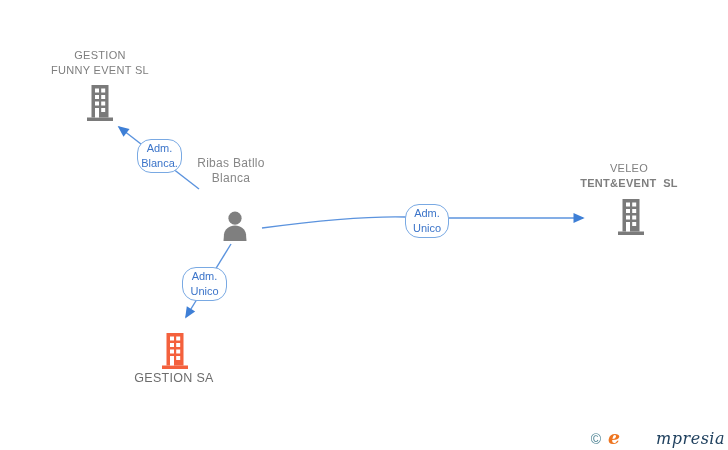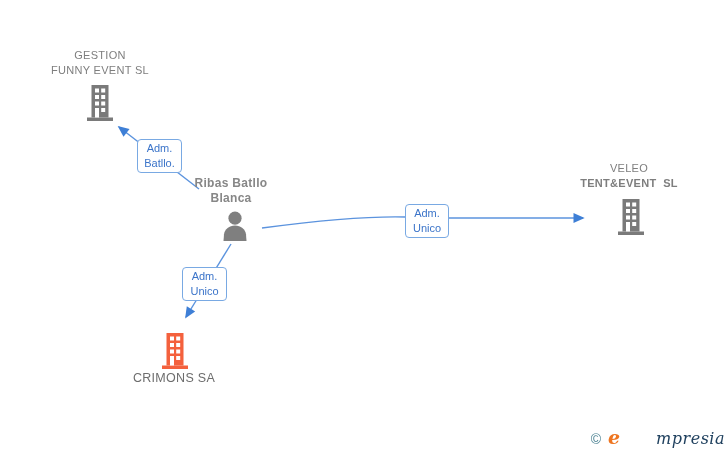--- a/index.html
+++ b/index.html
@@ -16,21 +16,21 @@
   .node-label span{display:block;}
   .person-label{font-size:12px;color:#878787;}
   .crimons-label{font-size:12.5px;color:#6d6d6d;}
   .pre{white-space:pre;font-weight:bold;}
   .icon{z-index:2;line-height:0;}
   .building-gray{color:#7a7a7a;}
   .building-orange{color:#f4613d;}
   .person-gray{color:#7f7f7f;}
   .rel-box{
     box-sizing:border-box;width:45px;height:34px;background:#ffffff;
-    border:1.5px solid #79a9e3;border-radius:4px;z-index:3;
+    border:1.5px solid #79a9e3;border-radius:14px;z-index:3;
     color:#3b74c9;font-size:11px;line-height:15px;text-align:center;
     padding-top:1px;
   }
   .rel-box span{display:block;}
   .brand{
     position:absolute;right:3px;bottom:2px;z-index:2;
     display:flex;align-items:baseline;
   }
   .brand .copy{font-size:14px;color:#4e8494;margin-right:7px;}
   .brand .b-init{
@@ -75,24 +75,24 @@
         <rect x="9" y="17.5" width="4" height="4"></rect>
           <rect x="15.2" y="17.5" width="4" height="4"></rect>
         <rect x="15.2" y="24" width="4" height="4"></rect>
         <rect x="9" y="24" width="4" height="9.5"></rect>
       </g>
     </svg>
   </div>
 
   <div class="abs rel-box" style="left:137px;top:139px;">
     <span>Adm.</span>
-    <span>Batllo.</span>
+    <span>Blanca.</span>
   </div>
 
-  <div class="abs node-label person-label" style="left:151px;top:176px;font-weight:bold;">
+  <div class="abs node-label person-label" style="left:151px;top:156px;">
     <span>Ribas Batllo</span>
     <span>Blanca</span>
   </div>
   <div class="abs icon person-gray" style="left:219px;top:211px;">
     <svg width="32" height="30" viewBox="0 0 32 30" fill="currentColor">
       <circle cx="16" cy="7.2" r="6.6"></circle>
       <path d="M16 14.6 C10.2 14.6 5.8 18.4 5 23.2 L4.5 30 L27.5 30 L27 23.2 C26.2 18.4 21.8 14.6 16 14.6 Z"></path>
     </svg>
   </div>
 
@@ -137,21 +137,21 @@
         <rect x="9" y="11" width="4" height="4"></rect>
           <rect x="15.2" y="11" width="4" height="4"></rect>
         <rect x="9" y="17.5" width="4" height="4"></rect>
           <rect x="15.2" y="17.5" width="4" height="4"></rect>
         <rect x="15.2" y="24" width="4" height="4"></rect>
         <rect x="9" y="24" width="4" height="9.5"></rect>
       </g>
     </svg>
   </div>
   <div class="abs node-label crimons-label" style="left:94px;top:371px;">
-    <span>CRIMONS SA</span>
+    <span>GESTION SA</span>
   </div>
 
   <div class="brand">
     <span class="copy">©</span>
     <span class="b-init">e</span>
     <span class="b-rest">mpresia</span>
   </div>
 
 </div>
 

